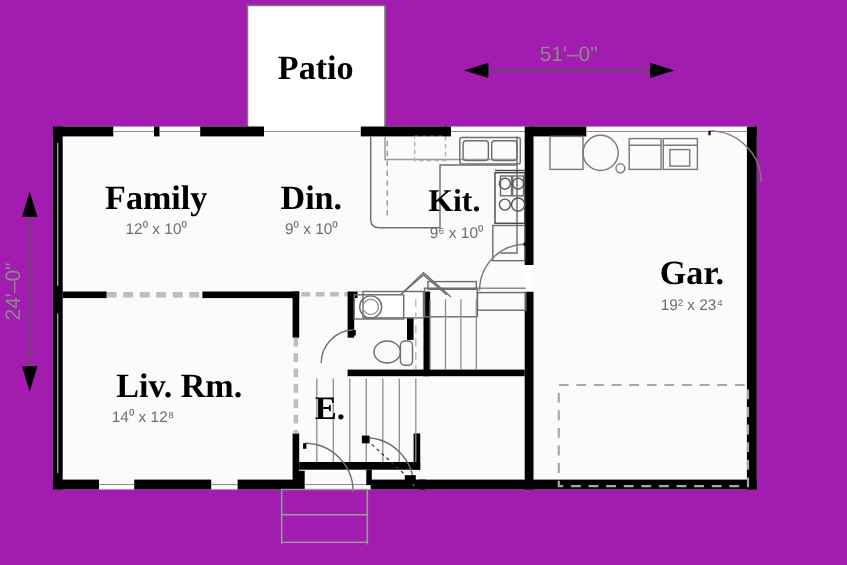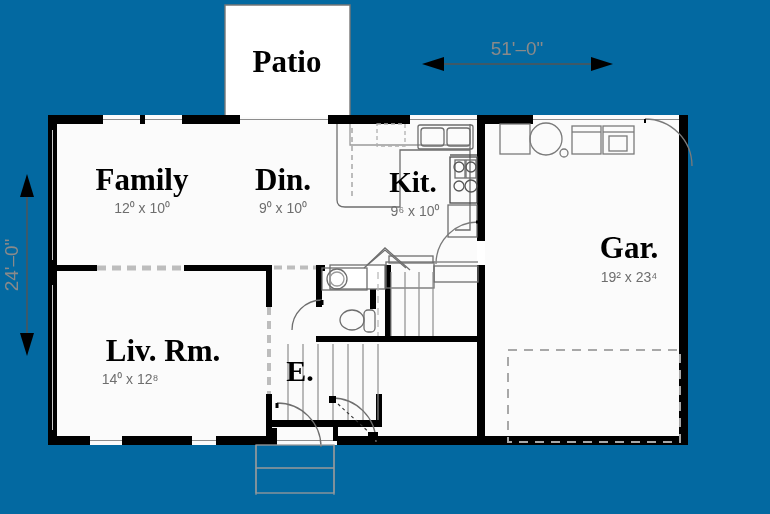--- a/index.html
+++ b/index.html
@@ -1,18 +1,18 @@
 <!DOCTYPE html>
 <html><head>
 <meta charset="utf-8">
 <style>
   html,body{margin:0;padding:0;background:#ffffff;}
   body{width:770px;height:514px;overflow:hidden;
        font-family:"Liberation Serif",serif;}
-  #plan{position:relative;width:770px;height:514px;background:#0369a1;}
+  #plan{position:relative;width:770px;height:514px;background:#a21caf;}
   svg{display:block;}
   .rlabel{font-family:"Liberation Serif",serif;font-weight:700;fill:#000;}
   .dim{font-family:"Liberation Sans",sans-serif;fill:#6e6e6e;}
   .odim{font-family:"Liberation Sans",sans-serif;fill:#8a8a8a;}
 </style>
 </head>
 <body>
 
 <div id="plan">
 <svg width="770" height="514" viewBox="0 0 770 514">

